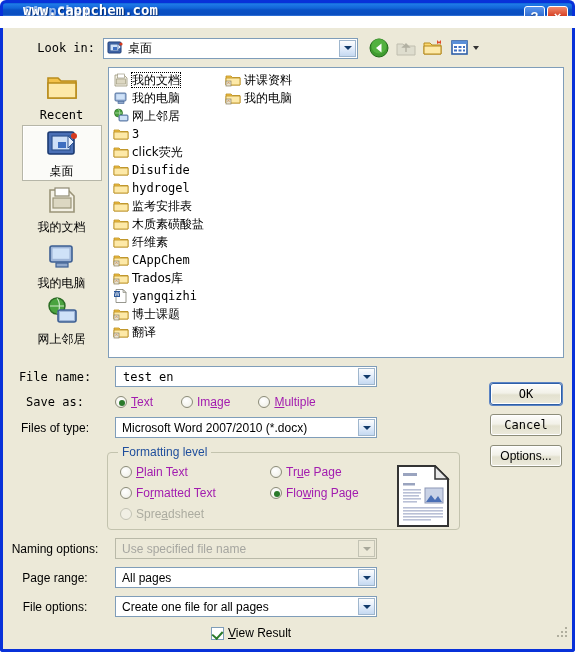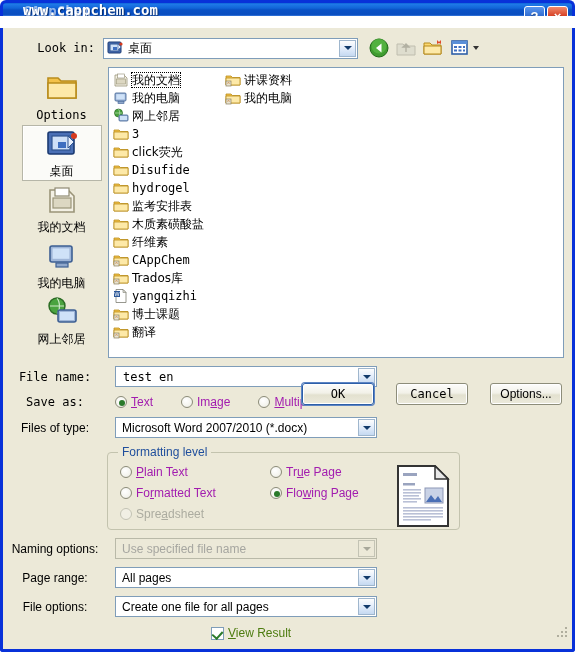--- a/index.html
+++ b/index.html
@@ -189,21 +189,21 @@
     font-size: 12px; color: #000;
     font-family: "DejaVu Sans Mono", monospace;
     cursor: pointer;
     display: flex; align-items: center; justify-content: center;
     box-shadow: inset 0 0 0 1px #fff;
   }
   .btn.default { border: 1px solid #2d5fa8; box-shadow: inset 0 0 0 1px #fff, 0 0 0 1px #5c84c4; }
   .btn.sans { font-family: "Liberation Sans", sans-serif; }
   .side-btns {
     position: absolute; right: 10px; top: 355px;
-    display: flex; flex-direction: row; gap: 22px;
+    display: flex; flex-direction: column; gap: 9px;
   }
 
   .radio-group { display: flex; align-items: center; }
   .radio {
     display: flex; align-items: center; cursor: pointer;
     font-size: 12px; color: #a21caf; margin-right: 28px;
   }
   .radio .dot {
     width: 12px; height: 12px; border-radius: 50%;
     background: radial-gradient(circle at 40% 35%, #fff 0%, #f4f4ee 60%, #dedcd0 100%);
@@ -244,21 +244,21 @@
   .checkbox {
     width: 13px; height: 13px; background: #fff;
     border: 1px solid #7f9db9; margin-right: 4px;
     position: relative; flex: 0 0 13px; cursor: pointer;
   }
   .checkbox.on::after {
     content: ""; position: absolute; left: 2px; top: 1px;
     width: 5px; height: 8px; border: solid #2a7a2a;
     border-width: 0 2px 2px 0; transform: rotate(42deg);
   }
-  .check-label { font-size: 12px; color: #4d7c0f; cursor: pointer; }
+  .check-label { font-size: 12px; color: #000000; cursor: pointer; }
 
   .grip {
     position: absolute; right: 3px; bottom: 3px;
     width: 12px; height: 12px;
     background:
       radial-gradient(circle 1px at 9px 3px,#b0ae9e 99%,transparent),
       radial-gradient(circle 1px at 5px 7px,#b0ae9e 99%,transparent),
       radial-gradient(circle 1px at 9px 7px,#b0ae9e 99%,transparent),
       radial-gradient(circle 1px at 1px 11px,#b0ae9e 99%,transparent),
       radial-gradient(circle 1px at 5px 11px,#b0ae9e 99%,transparent),
@@ -329,21 +329,21 @@
       </div>
     </div>
 
     <div class="mid">
       <div class="places">
           <div class="place">
             <span><svg viewBox="0 0 16 16" width="32" height="32">
                 <path d="M1 3h5l1.5 1.5H15V13H1z" fill="#f3c24a" stroke="#b98d1d" stroke-width=".8"></path>
                 <path d="M1 5.5h14V13H1z" fill="#fde9a8" stroke="#b98d1d" stroke-width=".8"></path>
               </svg></span>
-            <span class="place-label">Options</span>
+            <span class="place-label">Recent</span>
           </div>
           <div class="place selected">
             <span><svg viewBox="0 0 16 16" width="32" height="32">
                 <rect x="1" y="2" width="13" height="11" rx="1" fill="#4a6fb5" stroke="#1b3a72" stroke-width=".8"></rect>
                 <rect x="3" y="4" width="9" height="7" fill="#cfe0f7" stroke="#2f5490" stroke-width=".6"></rect>
                 <path d="M6 7h4v3H6z" fill="#3f6fc0"></path>
                 <path d="M11 4l3 3-3 3z" fill="#e8f0fd" stroke="#2f5490" stroke-width=".5"></path>
                 <circle cx="14" cy="4" r="1.5" fill="#d63a1e"></circle>
               </svg></span>
             <span class="place-label cn">桌面</span>

